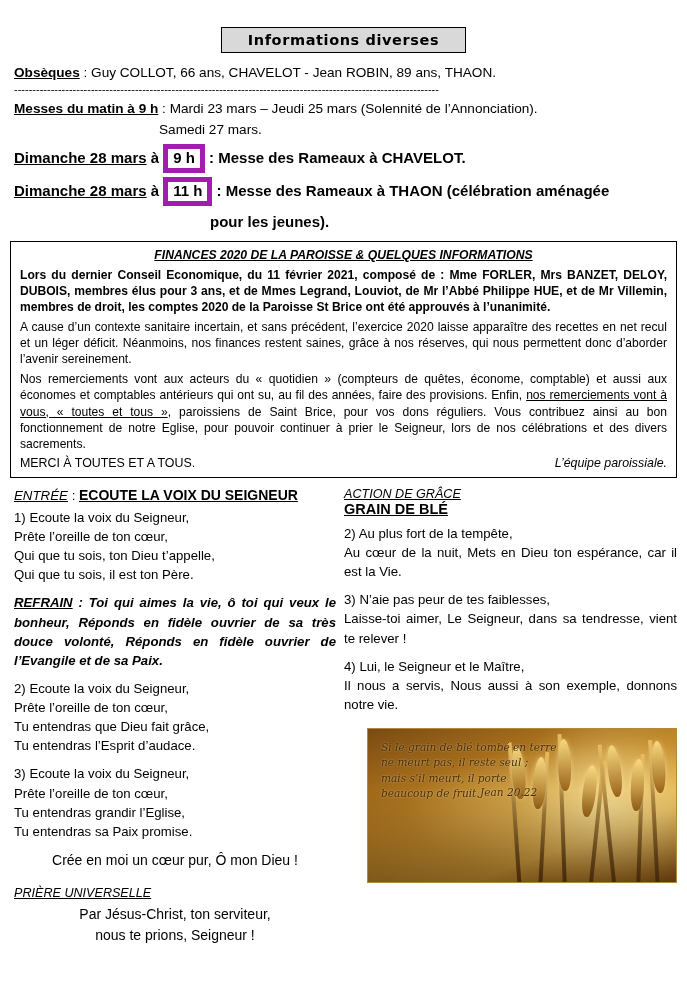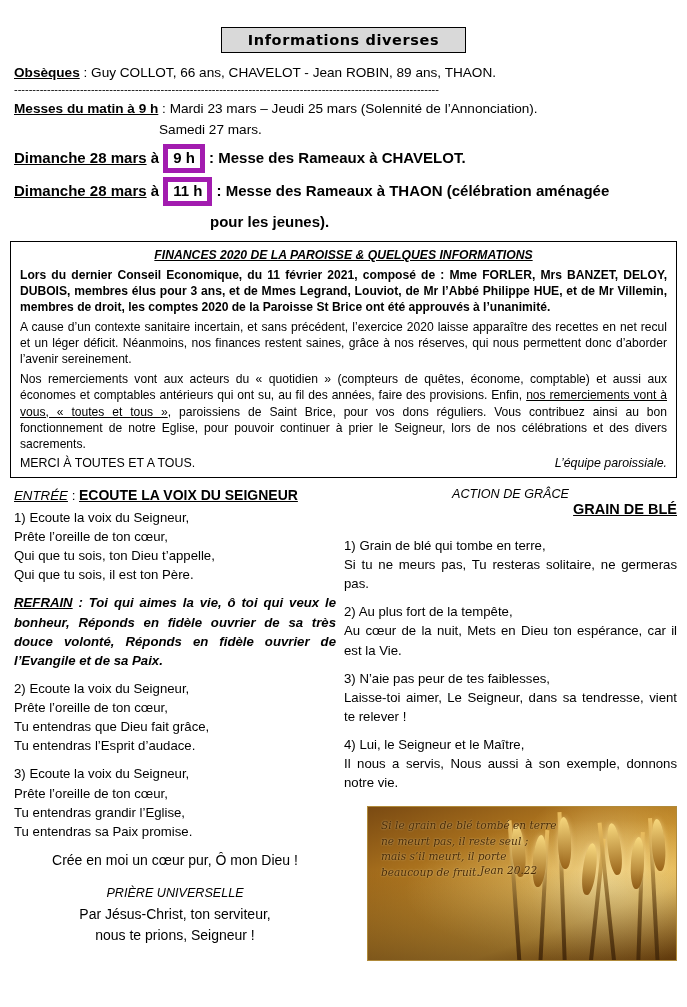--- a/index.html
+++ b/index.html
@@ -151,31 +151,32 @@
     font-style: italic;
     font-weight: bold;
     text-align: justify;
     margin-bottom: 9px;
   }
   .refrain .rlabel {
     text-decoration: underline;
   }
 
   .center-head {
-    text-align: center;
+    text-align: left;
     font-size: 12.6px;
     font-style: italic;
+    text-decoration: underline;
     margin-top: 10px;
   }
   .center-title {
-    text-align: right;
+    text-align: left;
     font-size: 14.5px;
     font-weight: bold;
     text-decoration: underline;
-    margin-bottom: 19px;
+    margin-bottom: 7px;
   }
   .center-text {
     text-align: center;
     font-size: 14px;
     line-height: 1.45;
     margin-top: 3px;
   }
 
   
   .wheat-wrap {
@@ -314,22 +315,20 @@
 
       <div class="center-head" style="margin-top:16px;margin-bottom:4px;">PRIÈRE UNIVERSELLE</div>
       <div class="center-text" style="white-space: pre-line;">Par Jésus-Christ, ton serviteur,
 nous te prions, Seigneur !</div>
     </div>
 
     <div class="col-right">
       <div class="center-head" style="margin-top:0;">ACTION DE GRÂCE</div>
       <div class="center-title">GRAIN DE BLÉ</div>
 
-      <div class="verse justify" style="white-space: pre-line;">1) Grain de blé qui tombe en terre,
-Si tu ne meurs pas, Tu resteras solitaire, ne germeras pas.</div>
       <div class="verse justify" style="white-space: pre-line;">2) Au plus fort de la tempête,
 Au cœur de la nuit, Mets en Dieu ton espérance, car il est la Vie.</div>
       <div class="verse justify" style="white-space: pre-line;">3) N’aie pas peur de tes faiblesses,
 Laisse-toi aimer, Le Seigneur, dans sa tendresse, vient te relever !</div>
       <div class="verse justify" style="white-space: pre-line;">4) Lui, le Seigneur et le Maître,
 Il nous a servis, Nous aussi à son exemple, donnons notre vie.</div>
 
       <div class="wheat-wrap">
         <div class="wheat">
           <div class="glow"></div>

